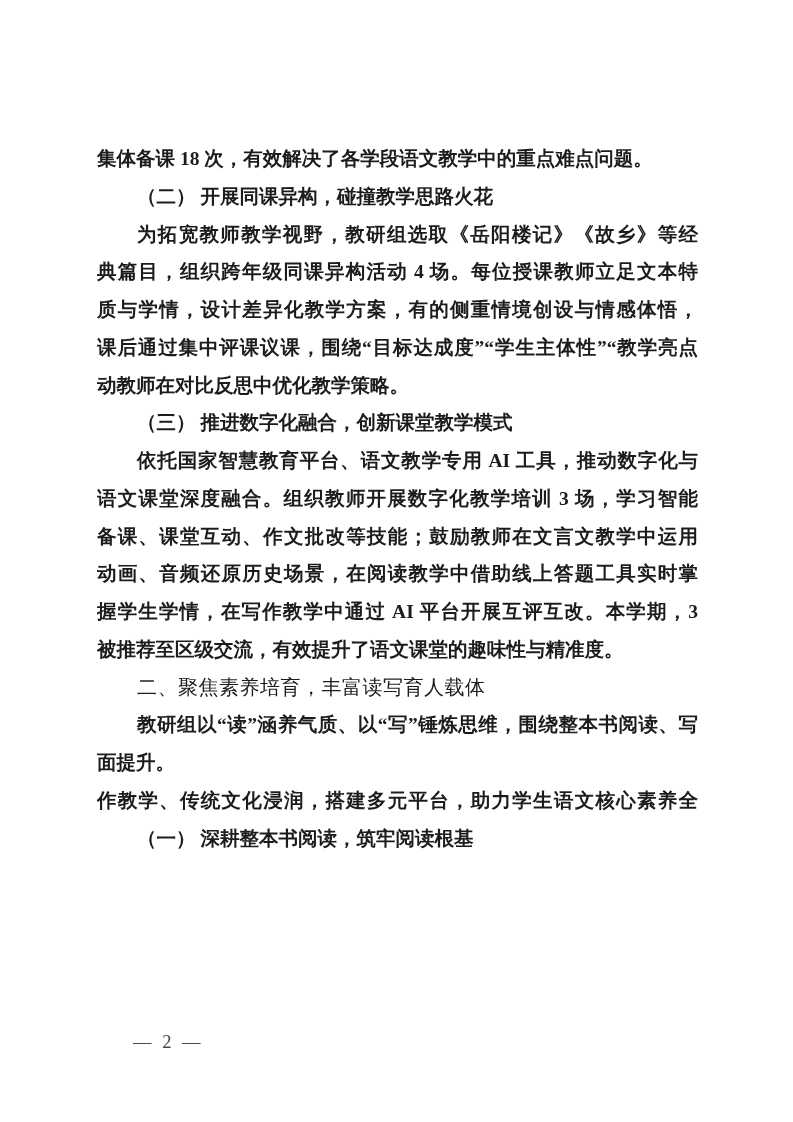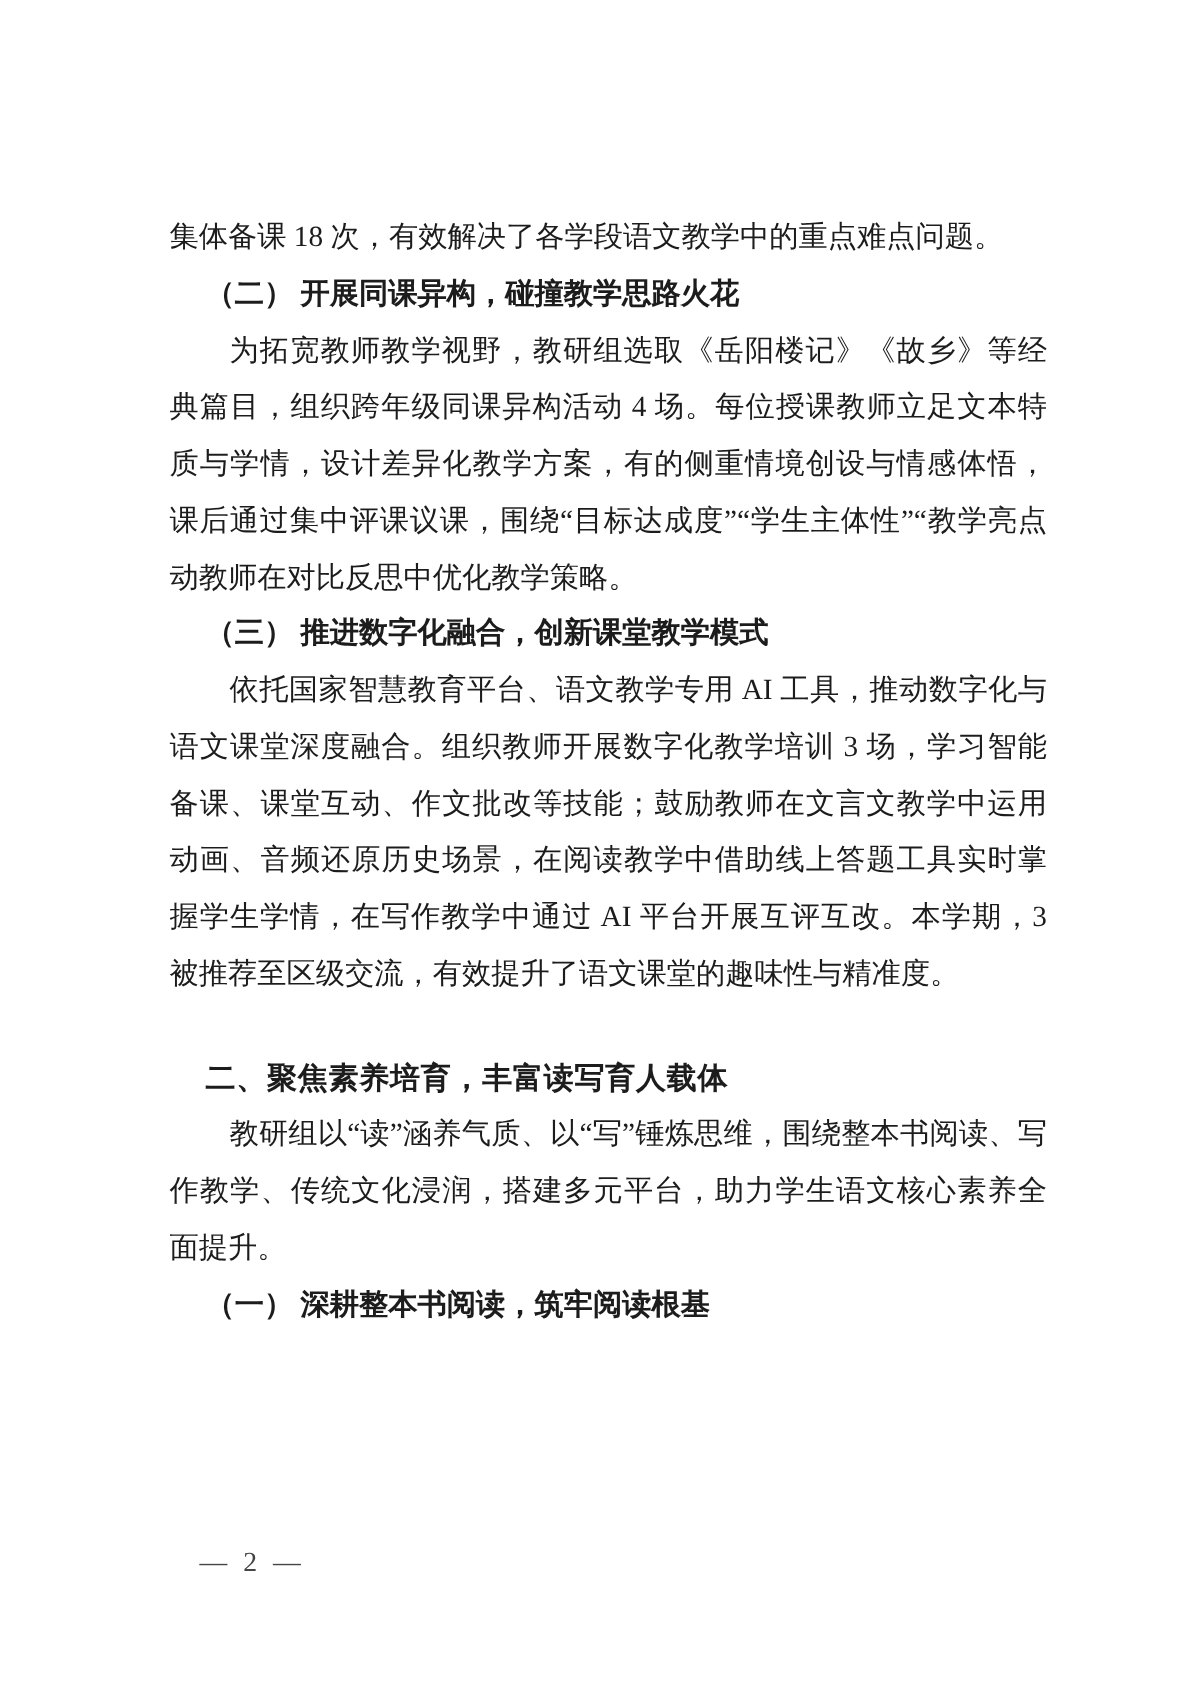--- a/index.html
+++ b/index.html
@@ -31,33 +31,31 @@
     overflow: hidden;
     white-space: normal;
   }
   .line.fill {
     text-align-last: justify;
   }
   .line.indent {
     text-indent: 40px;
   }
   .style-body {
-    font-weight: 400;
-    margin-left: 16px;
+    font-weight: 700;
   }
   .style-heading-kai {
     font-weight: 700;
     font-size: 19.5px;
   }
   .style-heading-hei {
     font-family: "Liberation Sans", "DejaVu Sans", sans-serif;
-    font-weight: 700;
+    font-weight: 400;
     font-size: 20px;
     letter-spacing: 0.5px;
-    margin-top: 32px;
   }
   .footer {
     position: absolute;
     left: 133px;
     top: 1028px;
     height: 28px;
     line-height: 28px;
     font-size: 18.5px;
     color: #454545;
     letter-spacing: 3px;
@@ -79,22 +77,22 @@
       <div class="line style-body">动教师在对比反思中优化教学策略。</div>
       <div class="line style-heading-kai indent">（三） 推进数字化融合，创新课堂教学模式</div>
       <div class="line style-body indent fill">依托国家智慧教育平台、语文教学专用 AI 工具，推动数字化与</div>
       <div class="line style-body fill">语文课堂深度融合。组织教师开展数字化教学培训 3 场，学习智能</div>
       <div class="line style-body fill">备课、课堂互动、作文批改等技能；鼓励教师在文言文教学中运用</div>
       <div class="line style-body fill">动画、音频还原历史场景，在阅读教学中借助线上答题工具实时掌</div>
       <div class="line style-body fill">握学生学情，在写作教学中通过 AI 平台开展互评互改。本学期，3</div>
       <div class="line style-body">被推荐至区级交流，有效提升了语文课堂的趣味性与精准度。</div>
       <div class="line style-heading-hei indent">二、聚焦素养培育，丰富读写育人载体</div>
       <div class="line style-body indent fill">教研组以“读”涵养气质、以“写”锤炼思维，围绕整本书阅读、写</div>
+      <div class="line style-body">面提升。</div>
       <div class="line style-body fill">作教学、传统文化浸润，搭建多元平台，助力学生语文核心素养全</div>
-      <div class="line style-body">面提升。</div>
       <div class="line style-heading-kai indent">（一） 深耕整本书阅读，筑牢阅读根基</div>
     </div>
 
   <div class="footer">
     <span>— 2 —</span>
   </div>
 
 </div>
 
 </body></html>

